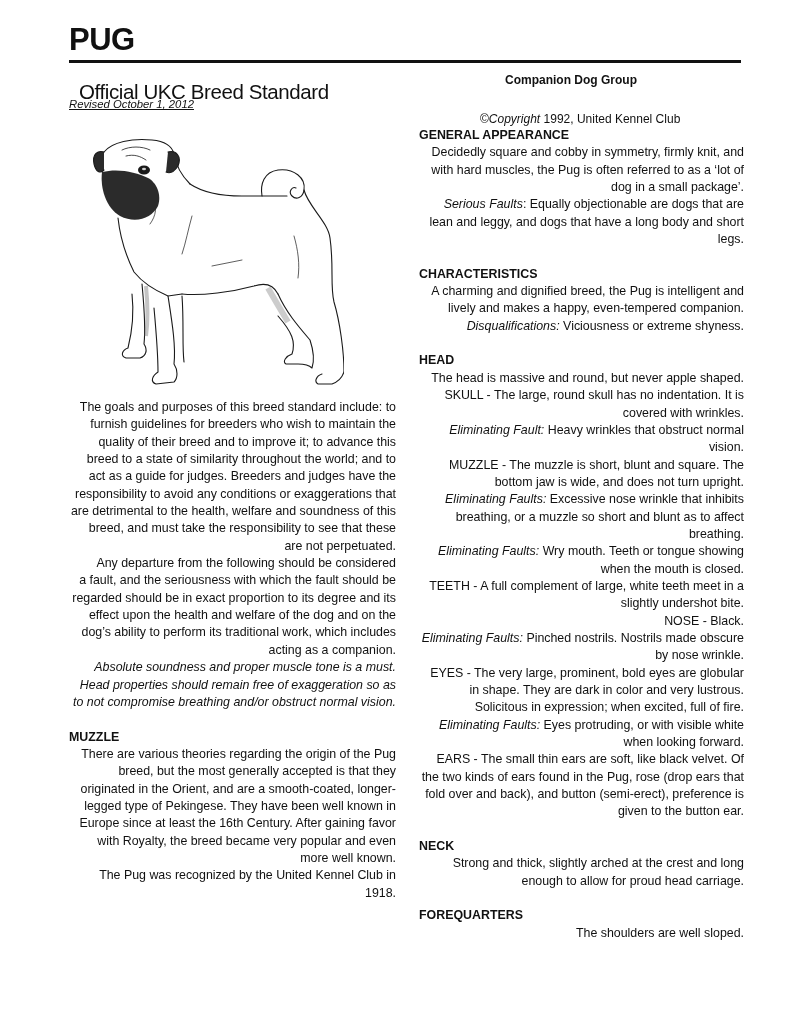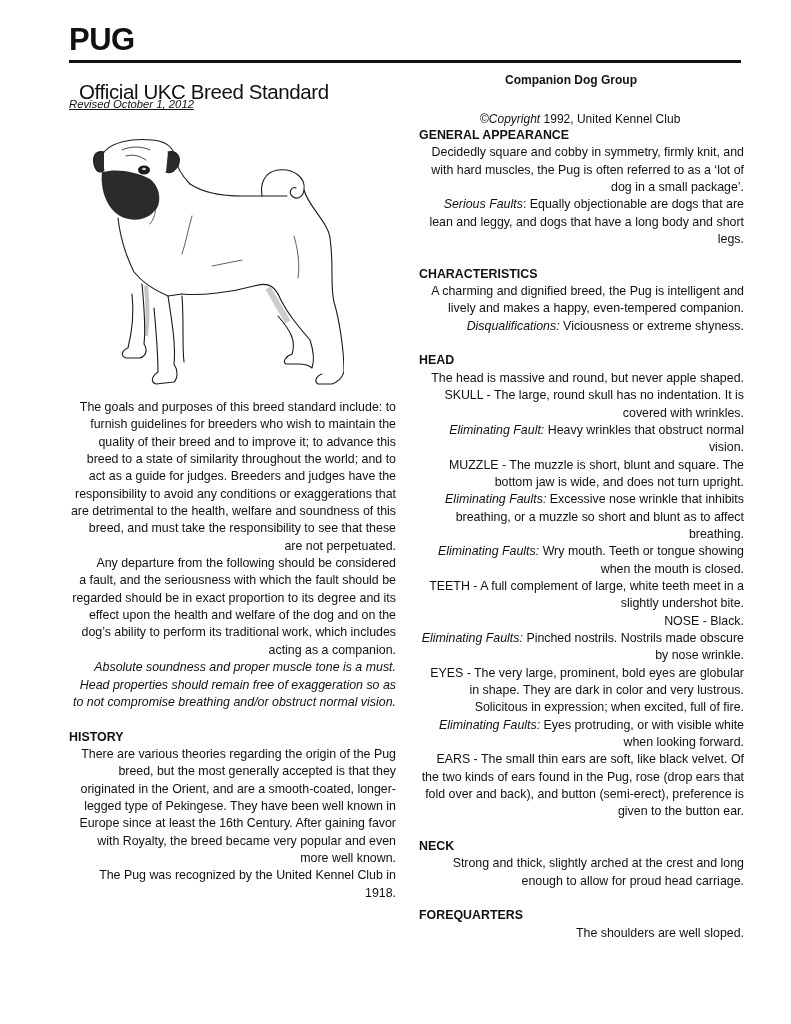--- a/index.html
+++ b/index.html
@@ -79,21 +79,21 @@
 
   <path d="M64 160 C66 180, 66 196, 64 210" stroke="#555" stroke-width="4" fill="none" opacity="0.35"></path>
   <path d="M186 162 C194 176, 200 186, 206 196" stroke="#555" stroke-width="6" fill="none" opacity="0.3"></path>
 </svg>
 
 <div class="col col-left">
   <p>The goals and purposes of this breed standard include: to furnish guidelines for breeders who wish to maintain the quality of their breed and to improve it; to advance this breed to a state of similarity throughout the world; and to act as a guide for judges. Breeders and judges have the responsibility to avoid any conditions or exaggerations that are detrimental to the health, welfare and soundness of this breed, and must take the responsibility to see that these are not perpetuated.</p>
   <p class="indent1">Any departure from the following should be considered a fault, and the seriousness with which the fault should be regarded should be in exact proportion to its degree and its effect upon the health and welfare of the dog and on the dog’s ability to perform its traditional work, which includes acting as a companion.</p>
   <p class="indent2">Absolute soundness and proper muscle tone is a must. Head properties should remain free of exaggeration so as to not compromise breathing and/or obstruct normal vision.</p>
   <div class="gap"></div>
-  <h2>HISTORY</h2>
+  <h2>MUZZLE</h2>
   <p>There are various theories regarding the origin of the Pug breed, but the most generally accepted is that they originated in the Orient, and are a smooth-coated, longer-legged type of Pekingese. They have been well known in Europe since at least the 16th Century. After gaining favor with Royalty, the breed became very popular and even more well known.</p>
   <p class="indent3">The Pug was recognized by the United Kennel Club in 1918.</p>
 </div>
 
 <div class="col col-right">
   <h2>GENERAL APPEARANCE</h2>
   <p>Decidedly square and cobby in symmetry, firmly knit, and with hard muscles, the Pug is often referred to as a ‘lot of dog in a small package’.</p>
   <p><span class="lbl">Serious Faults</span><span>: Equally objectionable are dogs that are lean and leggy, and dogs that have a long body and short legs.</span></p>
   <div class="gap"></div>
 

